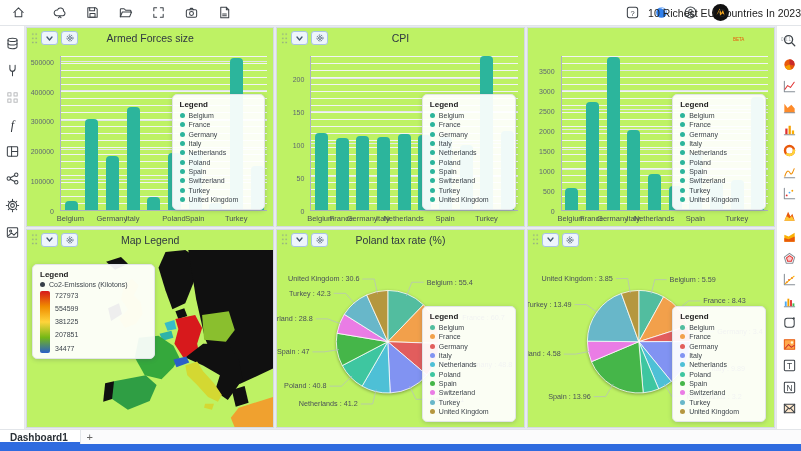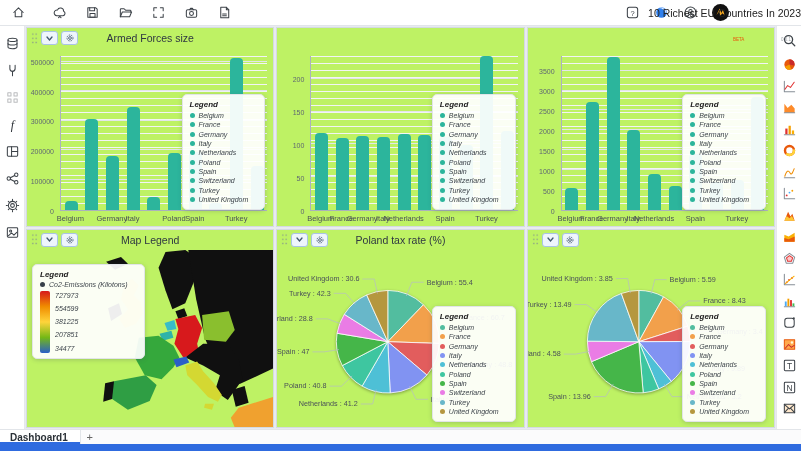--- a/index.html
+++ b/index.html
@@ -40,21 +40,21 @@
   .chart-area { position:absolute; left:33px; right:6px; top:8px; bottom:15px; border-left:1px solid #aab2bb; border-bottom:1px solid #aab2bb;
     background:repeating-linear-gradient(to top, rgba(0,0,0,0) 0 6px, #f2f4f6 6px 7px); }
   .gridline { position:absolute; left:0; right:0; height:1px; background:#e2e6ea; }
   .bar { position:absolute; bottom:0; width:13px; background:#2cb59c; border-radius:4px 4px 0 0; }
   .yaxis { position:absolute; left:0; width:30px; top:8px; bottom:15px; }
   .yaxis span { position:absolute; right:3px; transform:translateY(4px); font-size:7px; color:#5f6872; }
   .xaxis { position:absolute; left:33px; right:6px; bottom:1px; height:11px; }
   .xaxis span { position:absolute; transform:translateX(-50%); font-size:7.5px; color:#4a5158; white-space:nowrap; }
 
   
-  .legend { position:absolute; background:rgba(255,255,255,.93); border:1px solid #e2e5e9; border-radius:5px; box-shadow:0 1px 4px rgba(60,70,90,.25); padding:5px 16px 5px 7px; z-index:5;font-style:italic; }
+  .legend { position:absolute; background:rgba(255,255,255,.93); border:1px solid #e2e5e9; border-radius:5px; box-shadow:0 1px 4px rgba(60,70,90,.25); padding:5px 26px 5px 7px; z-index:5; }
   .legend .lg-title { font-weight:bold; font-size:8px; margin-bottom:2px; color:#222; }
   .lg-row { display:flex; align-items:center; gap:4px; height:9.3px; cursor:pointer; }
   .lg-dot { width:5px; height:5px; border-radius:50%; flex:none; }
   .lg-name { font-size:7px; color:#3d444b; white-space:nowrap; }
   .legend-bars { top:46px; right:8px; }
   .legend-pie { bottom:5px; right:8px; }
   .legend-map { top:14px; left:5px; }
   .map-metric { display:flex; align-items:center; gap:4px; font-size:7px; color:#3d444b; margin-bottom:3px; }
   .map-metric .lg-dot { background:#374049; }
   .map-scale { display:flex; gap:5px; }
@@ -438,20 +438,35 @@
           </div>
           <div class="lg-row">
             <span class="lg-dot" style="background:#2cb59c"></span>
             <span class="lg-name">United Kingdom</span>
           </div>
         </div>
       </div>
   </section>
 
   <section class="panel">
+    <div class="phead">
+      <span class="phandle"></span>
+      <button class="pbtn">
+          <svg width="9" height="9" viewBox="0 0 9 9">
+            <path d="M2 3 L4.5 6 L7 3" fill="none" stroke="#41576e" stroke-width="1.3" stroke-linecap="round"></path>
+          </svg>
+        </button>
+      <button class="pbtn">
+          <svg width="10" height="10" viewBox="0 0 16 16" fill="none" stroke="#41576e" stroke-width="1.4">
+            <circle cx="8" cy="8" r="2.2"></circle>
+            <circle cx="8" cy="8" r="4.8" stroke-dasharray="2.4 1.6"></circle>
+          </svg>
+        </button>
+      <span class="ptitle">CPI</span>
+    </div>
     <div class="pbody" id="chart-cpi">
         <div class="chart-area">
           <div class="gridline" style="bottom: 21.2766%;"></div>
           <div class="gridline" style="bottom: 42.5532%;"></div>
           <div class="gridline" style="bottom: 63.8298%;"></div>
           <div class="gridline" style="bottom: 85.1064%;"></div>
           <div class="bar" style="left: calc(5% - 6.5px); height: 49.8298%; background: rgb(44, 181, 156);"></div>
           <div class="bar" style="left: calc(15% - 6.5px); height: 46.8511%; background: rgb(44, 181, 156);"></div>
           <div class="bar" style="left: calc(25% - 6.5px); height: 48.0426%; background: rgb(44, 181, 156);"></div>
           <div class="bar" style="left: calc(35% - 6.5px); height: 47.0638%; background: rgb(44, 181, 156);"></div>

